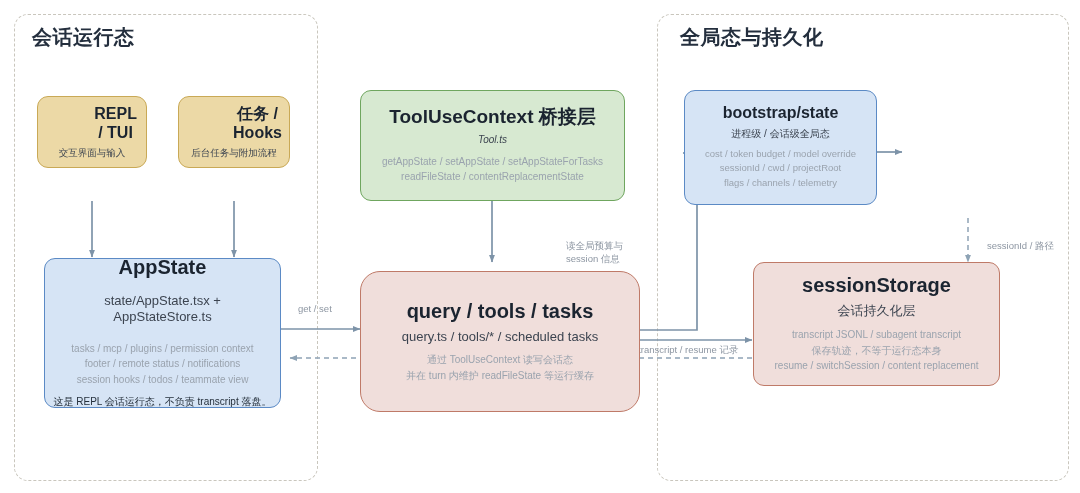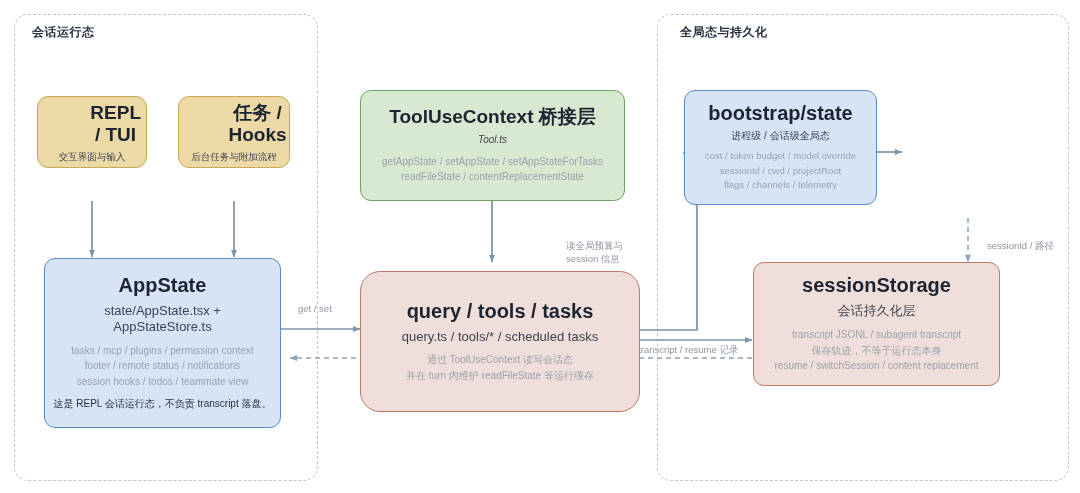--- a/index.html
+++ b/index.html
@@ -15,21 +15,21 @@
 
   
   .panel{
     position:absolute;
     border:1.4px dashed #c9c6bd;
     border-radius:14px;
     background:transparent;
   }
   .panel-title{
     position:absolute;
-    font-size:12px;
+    font-size:20px;
     font-weight:bold;
     color:#242f3e;
     letter-spacing:.5px;
     white-space:nowrap;
   }
 
   
   .node{
     position:absolute;
     box-sizing:border-box;
@@ -53,24 +53,24 @@
   .node .lines{
     color:#9aa3ae;
     line-height:1.55;
   }
   .node .lines .strong{
     color:#25303c;
     font-weight:normal;
   }
 
   
-  .sz-sm .title{font-size:19px;padding-left:47px;}
+  .sz-sm .title{font-size:16px;padding-left:47px;}
   .sz-sm .subtitle{font-size:9.5px;margin-top:5px;}
 
-  .sz-md .title{font-size:20px;}
+  .sz-md .title{font-size:16px;}
   .sz-md .subtitle{font-size:10px;margin-top:5px;}
   .sz-md .lines{font-size:9.5px;margin-top:7px;}
 
   .sz-lg .title{font-size:19px;}
   .sz-lg .subtitle{font-size:10px;margin-top:6px;font-style:italic;}
   .sz-lg .lines{font-size:10px;margin-top:8px;}
 
   .sz-xl .title{font-size:20px;}
   .sz-xl .subtitle{font-size:13px;margin-top:6px;}
   .sz-xl .lines{font-size:10px;margin-top:8px;}
@@ -147,21 +147,21 @@
   <div class="node c-tan sz-sm" style="left:37px;top:96px;width:110px;height:72px;">
     <div class="title">REPL / TUI</div>
     <div class="subtitle">交互界面与输入</div>
   </div>
 
   <div class="node c-tan sz-sm" style="left:178px;top:96px;width:112px;height:72px;">
     <div class="title">任务 / Hooks</div>
     <div class="subtitle">后台任务与附加流程</div>
   </div>
 
-  <div class="node c-blue sz-xl" style="left:44px;top:258px;width:237px;height:170px;">
+  <div class="node c-blue sz-xl" style="left:44px;top:258px;width:237px;height:150px;gap:8px;">
     <div class="title">AppState</div>
     <div class="subtitle">state/AppState.tsx + AppStateStore.ts</div>
     <div class="lines">
       <div>tasks / mcp / plugins / permission context</div>
       <div>footer / remote status / notifications</div>
       <div>session hooks / todos / teammate view</div>
       <div class="strong" style="margin-top:7px;">这是 REPL 会话运行态，不负责 transcript 落盘。</div>
     </div>
   </div>
 

